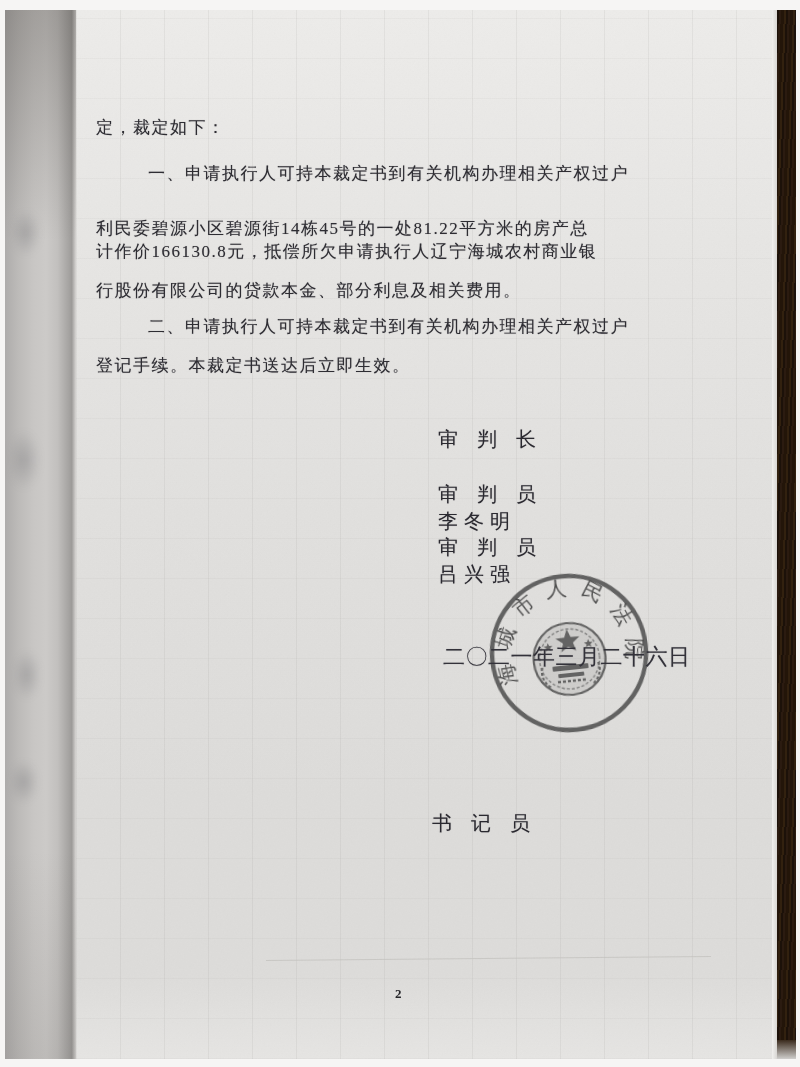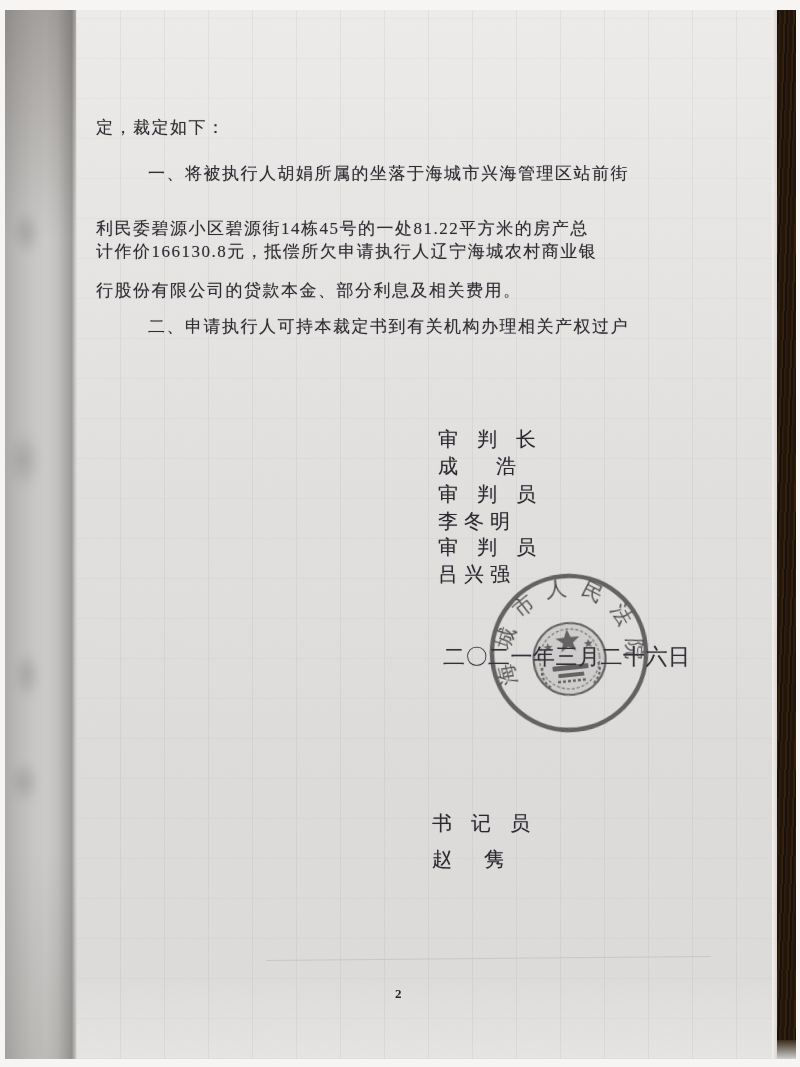--- a/index.html
+++ b/index.html
@@ -94,29 +94,29 @@
         <feComponentTransfer>
             <feFuncA type="linear" slope="0.08"></feFuncA>
           </feComponentTransfer>
       </filter>
       <rect width="696" height="1049" filter="url(#n)"></rect>
     </svg>
 
     <div class="hline" style="left:190px;top:948px;width:445px;"></div>
 
     <p class="bl" style="left:20px;top:106px;">定，裁定如下：</p>
-    <p class="bl" style="left:72px;top:152px;">一、将被执行人胡娟所属的坐落于海城市兴海管理区站前街</p>
+    <p class="bl" style="left:72px;top:152px;">一、申请执行人可持本裁定书到有关机构办理相关产权过户</p>
     <p class="bl" style="left:20px;top:191px;margin-top:16px;">利民委碧源小区碧源街14栋45号的一处81.22平方米的房产总</p>
     <p class="bl" style="left:20px;top:230px;text-align:right;">计作价166130.8元，抵偿所欠申请执行人辽宁海城农村商业银</p>
     <p class="bl" style="left:20px;top:269px;text-align:right;">行股份有限公司的贷款本金、部分利息及相关费用。</p>
     <p class="bl" style="left:72px;top:305px;text-align:right;">二、申请执行人可持本裁定书到有关机构办理相关产权过户</p>
+    <p class="bl" style="left:20px;top:344px;">登记手续。本裁定书送达后立即生效。</p>
 
     <div class="sig-row" style="left:362px;top:416px;">
       <span class="sig-title">审判长</span>
-      <span class="sig-name2">成浩</span>
     </div>
     <div class="sig-row" style="left:362px;top:471px;">
       <span class="sig-title">审判员</span>
       <span class="sig-name3">李冬明</span>
     </div>
     <div class="sig-row" style="left:362px;top:524px;">
       <span class="sig-title">审判员</span>
       <span class="sig-name3">吕兴强</span>
     </div>
 
@@ -141,21 +141,20 @@
         <path d="M70 112 h28" stroke-width="2.5" stroke-dasharray="3 2"></path>
         <path d="M56 96 q-4 12 8 22" fill="none" stroke-width="2" stroke-dasharray="3 2"></path>
         <path d="M112 96 q4 12 -8 22" fill="none" stroke-width="2" stroke-dasharray="3 2"></path>
       </g>
     </svg>
 
     <div class="date-line" style="left:367px;top:632px;">二〇二一年三月二十六日</div>
 
     <div class="sig-row" style="left:356px;top:800px;gap:9px;">
       <span class="clerk-title">书记员</span>
-      <span class="clerk-name">赵隽</span>
     </div>
 
     <div class="page-num" style="left:319px;top:976px;">2</div>
   </div>
 
   <div class="paper-lip"></div>
   <div class="wood"></div>
   <div class="wood-fade"></div>
 </div>
 

